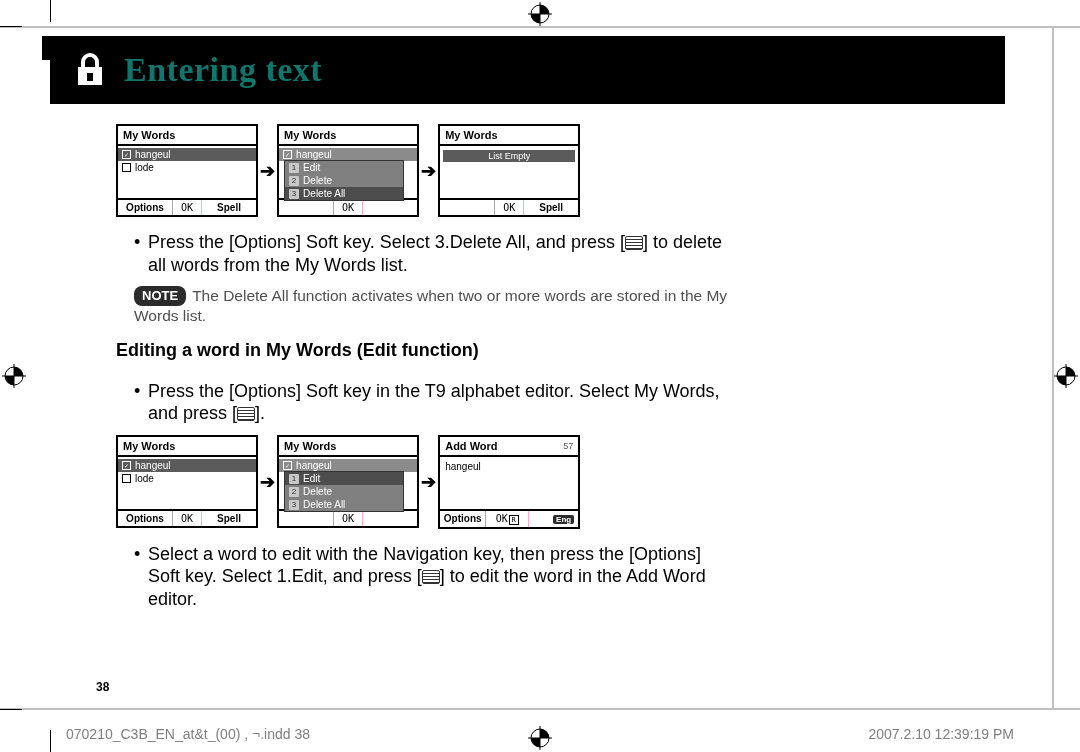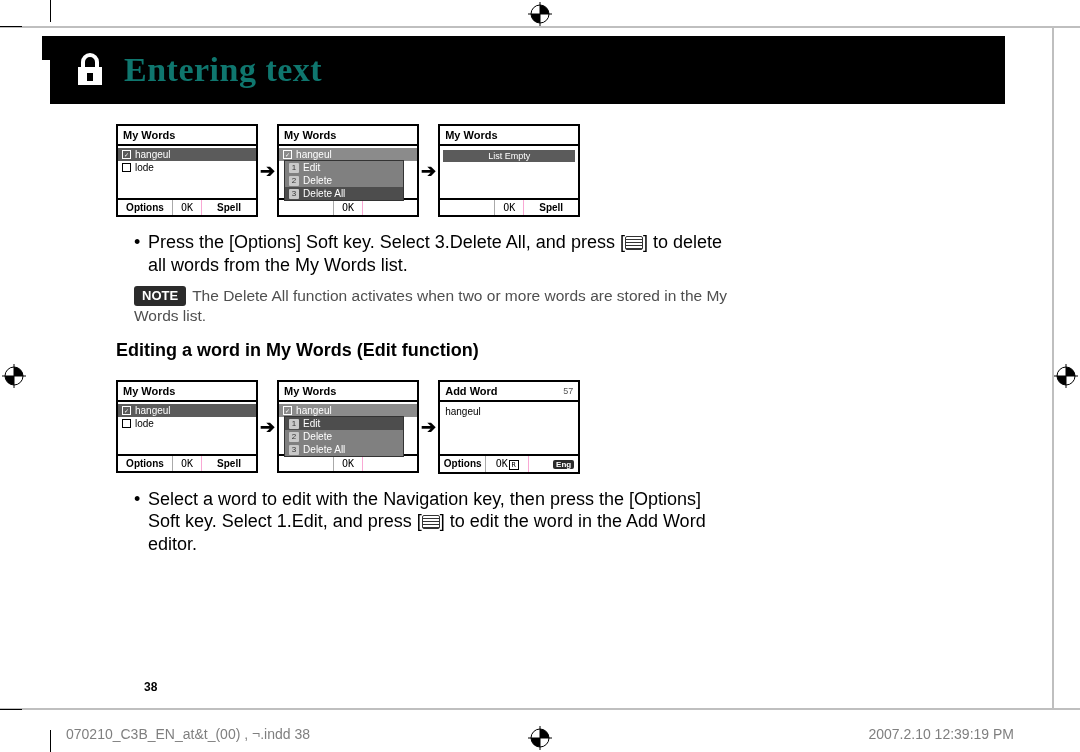--- a/index.html
+++ b/index.html
@@ -197,21 +197,21 @@
     color: #4f4f4f;
     line-height: 1.25;
   }
   .note-badge {
     display:inline-block;
     background:#2b2b2b;
     color:#fff;
     font-weight:bold;
     font-size:13px;
     padding: 2px 8px;
-    border-radius: 3px;
+    border-radius: 8px;
     margin-right: 6px;
     vertical-align: 1px;
   }
   .subhead {
     font-weight: bold;
     font-size: 18px;
     margin: 10px 0 19px 0;
   }
 
   .phone-body.nop { padding:0; }
@@ -235,21 +235,20 @@
     font-size:7px; text-align:center; line-height:9px; margin-left:1px;
     font-weight: normal;
   }
 
   .page-num {
     position: absolute;
     left: 46px;
     bottom: 14px;
     font-size: 12px;
     font-weight: bold;
-    margin-left: 48px;
   }
 
   .footer {
     position: absolute;
     left: 0; right: 0; bottom: 10px;
     display: flex;
     justify-content: space-between;
     padding: 0 66px;
     color: #7f7f7f;
     font-size: 14px;
@@ -388,20 +387,25 @@
         <span>Press the [Options] Soft key. Select 3.Delete All, and press [</span><span class="key-icon"></span><span>] to delete all words from the My Words list.</span>
       </div>
     </div>
 
     <div class="note-block">
       <span class="note-badge">NOTE</span><span>The Delete All function activates when two or more words are stored in the My Words list.</span>
     </div>
 
     <div class="subhead">Editing a word in My Words (Edit function)</div>
 
+    <div class="body-text">
+      <div class="bullet-para">
+        <span>Press the [Options] Soft key in the T9 alphabet editor. Select My Words, and press [</span><span class="key-icon"></span><span>].</span>
+      </div>
+    </div>
 
     <div class="screens-row" style="margin-top:10px">
 
       <div class="phone">
         <div class="phone-title">My Words</div>
         <div class="phone-body">
           <div class="list-item sel">
               <span class="list-bullet">✓</span>
               <span>hangeul</span>
             </div>

